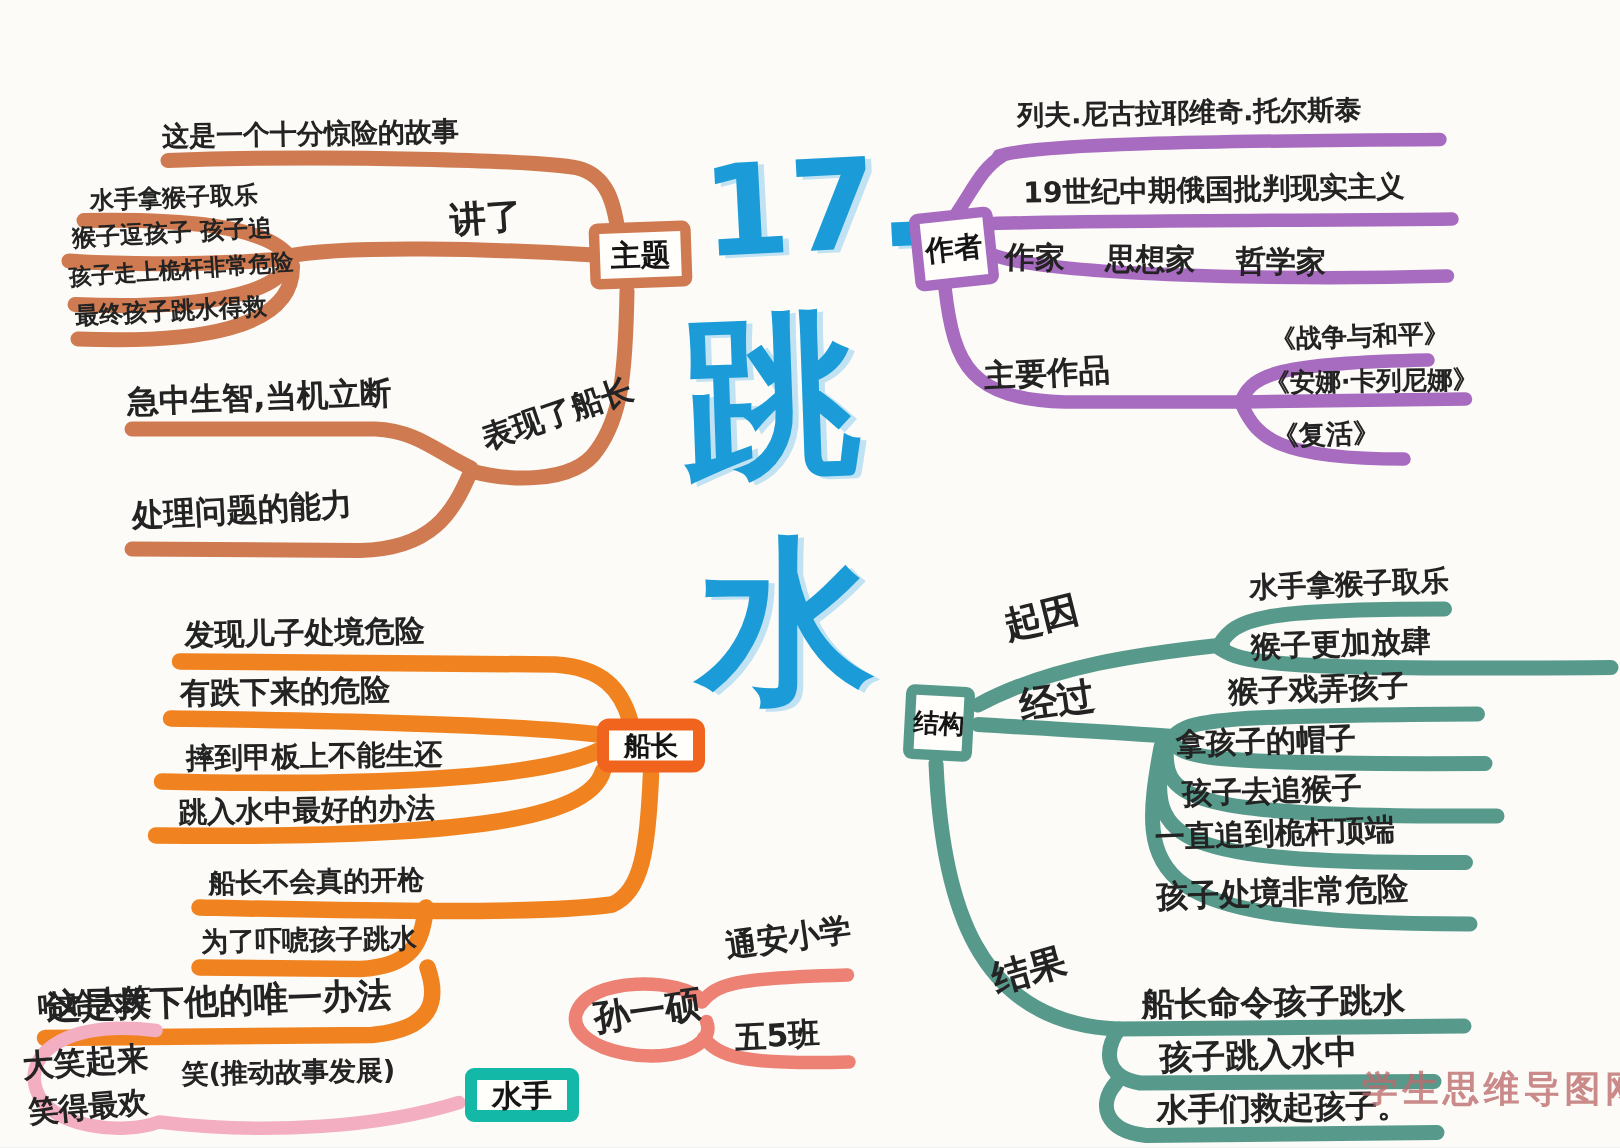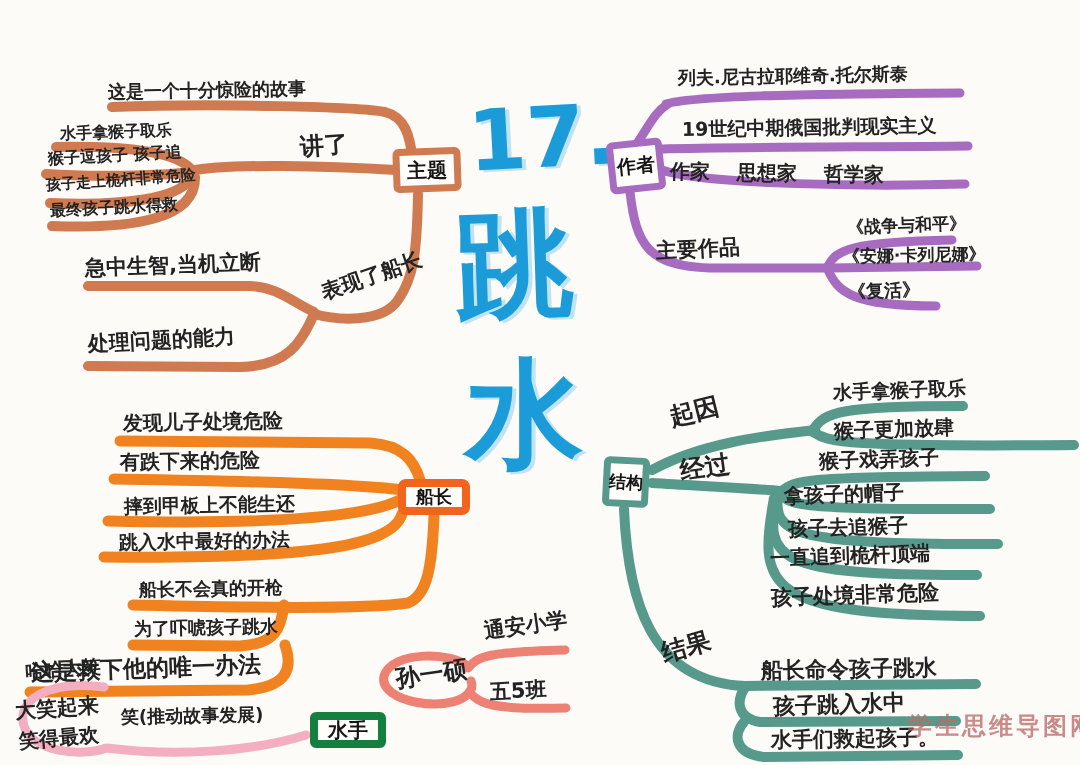--- a/index.html
+++ b/index.html
@@ -123,21 +123,21 @@
   <div class="node" style="left:398px;top:479px;width:72px;height:36px;border:8px solid #f0641e;font-size:18px;border-radius:8px;">船长</div>
   <div class="hw" style="left:123px;top:412px;font-size:20px;transform:rotate(-1deg);">发现儿子处境危险</div>
   <div class="hw" style="left:120px;top:451px;font-size:20px;transform:rotate(-1deg);">有跌下来的危险</div>
   <div class="hw" style="left:124px;top:496px;font-size:19px;transform:rotate(-1deg);">摔到甲板上不能生还</div>
   <div class="hw" style="left:119px;top:532px;font-size:19px;transform:rotate(-1deg);">跳入水中最好的办法</div>
   <div class="hw" style="left:139px;top:580px;font-size:18px;transform:rotate(-1deg);">船长不会真的开枪</div>
   <div class="hw" style="left:134px;top:619px;font-size:18px;transform:rotate(-1deg);">为了吓唬孩子跳水</div>
   <div class="hw" style="left:31px;top:660px;font-size:23px;transform:rotate(-2deg);">这是救下他的唯一办法</div>
   <div class="hw" style="left:121px;top:707px;font-size:18px;transform:rotate(-1deg);">笑(推动故事发展)</div>
 
-  <div class="node" style="left:310px;top:712px;width:76px;height:36px;border:8px solid #15803d;font-size:20px;">水手</div>
+  <div class="node" style="left:310px;top:712px;width:76px;height:36px;border:8px solid #14b8a6;font-size:20px;">水手</div>
   <div class="hw" style="left:25px;top:661px;font-size:19px;transform:rotate(-4deg);">哈哈大笑</div>
   <div class="hw" style="left:15px;top:700px;font-size:21px;transform:rotate(-4deg);">大笑起来</div>
   <div class="hw" style="left:19px;top:730px;font-size:20px;transform:rotate(-5deg);">笑得最欢</div>
 
   <div class="node" style="left:603px;top:457px;width:46px;height:50px;border:7px solid #579a8c;font-size:17px;transform:rotate(3deg);">结构</div>
   <div class="hw" style="left:670px;top:404px;font-size:25px;transform:rotate(-14deg);">起因</div>
   <div class="hw" style="left:833px;top:382px;font-size:19px;transform:rotate(-2deg);">水手拿猴子取乐</div>
   <div class="hw" style="left:834px;top:420px;font-size:20px;transform:rotate(-2deg);">猴子更加放肆</div>
   <div class="hw" style="left:680px;top:457px;font-size:25px;transform:rotate(-8deg);">经过</div>
   <div class="hw" style="left:819px;top:450px;font-size:20px;transform:rotate(-2deg);">猴子戏弄孩子</div>

